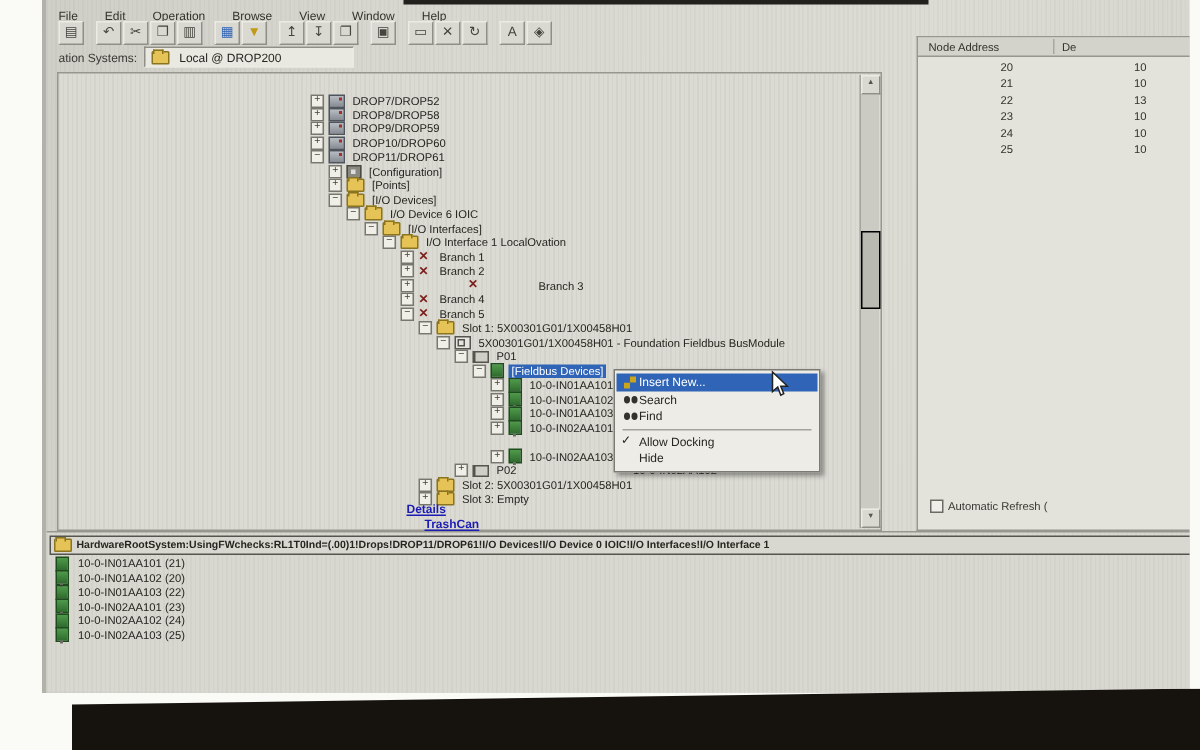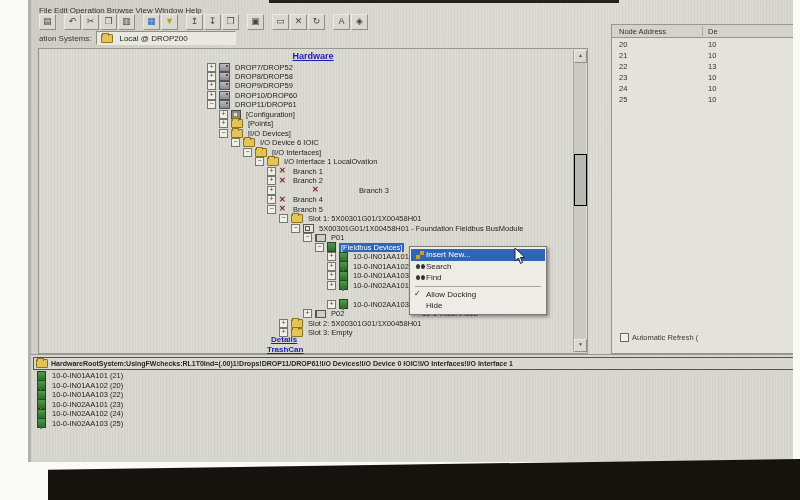--- a/index.html
+++ b/index.html
@@ -19,21 +19,21 @@
     border-left:3px solid #b2b1aa;
     overflow:hidden;
   }
   #bezel-bottom{
     position:absolute;left:48px;top:459px;width:752px;height:41px;
     background:#16130f;
     clip-path:polygon(0 26%,100% 0,100% 100%,0 100%);
   }
   #top-edge{position:absolute;left:238px;top:0;width:350px;height:3px;background:#23211d;}
   
-  #menubar{left:8px;top:6px;height:11px;font-size:8px;color:#33322c;display:flex;gap:2px;}
+  #menubar{left:8px;top:6px;height:11px;font-size:8px;color:#33322c;display:flex;gap:18px;}
   #menubar .mitem{cursor:default;}
   
   #toolbar{left:8px;top:14px;height:15px;display:flex;align-items:center;}
   .tbtn{
     width:15px;height:14px;margin-right:1px;flex:0 0 auto;
     background:#d9d8d1;border:1px solid;border-color:#eceae3 #8f8e87 #8f8e87 #eceae3;
     font-size:9px;line-height:12px;text-align:center;color:#45443e;cursor:default;
   }
   .tbtn.gap{margin-left:7px;}
   
@@ -78,32 +78,32 @@
   .icon-fieldbus,.icon-device{width:7px;height:8px;background:linear-gradient(#4f9a4b,#2f6b2e);border:1px solid #1d4d1d;}
   .icon-device::after{content:'';position:absolute;left:2px;bottom:-2px;width:2px;height:2px;background:#6b6a64;}
   
   #tree-scroll{right:1px;top:1px;width:12px;bottom:1px;background:#cbcac3;border-left:1px solid #a5a49d;}
   .sarrow{left:0;width:11px;height:11px;background:#d9d8d1;border:1px solid;border-color:#eceae3 #8f8e87 #8f8e87 #eceae3;
     font-size:5px;line-height:9px;text-align:center;color:#55544e;}
   #sthumb{left:0;top:104px;width:11px;height:50px;background:#bab9b2;border:1px solid;border-color:#e4e3dc #87868o #87868f #e4e3dc;}
   
   .tree-link{font-size:8px;font-weight:bold;color:#1c1cb4;text-decoration:underline;cursor:pointer;}
   #details-link{left:232px;top:286px;}
-  #trashcan-link{left:228px;top:296px;}
+  #trashcan-link{left:244px;top:296px;}
   
   #right-panel{
     left:580px;top:24px;width:182px;height:328px;
     background:#e3e2db;border:1px solid #98978f;border-right:none;
   }
   #nt-header{left:0;top:0;width:100%;height:12px;background:#d3d2cb;border-bottom:1px solid #98978f;
     font-size:7.5px;color:#33322c;}
   #nt-header .c1{position:absolute;left:7px;top:2px;text-align:center;}
   #nt-header .c2{position:absolute;left:96px;top:2px;}
   #nt-header::after{content:'';position:absolute;left:90px;top:1px;bottom:1px;width:1px;background:#aoa9a2;background:#a8a7a0;}
-  .ntrow{position:relative;height:11px;font-size:7.5px;color:#33322c;}
+  .ntrow{position:relative;height:11px;font-size:7.5px;color:#33322c;margin-left:48px;}
   .ntrow .c1{position:absolute;left:7px;top:1px;}
   .ntrow .c2{position:absolute;left:96px;top:1px;}
   #nt-rows{left:0;top:14px;width:100%;}
   #autorefresh{left:8px;top:308px;display:flex;align-items:center;gap:3px;font-size:7.5px;color:#3a3933;}
   #ar-box{width:7px;height:7px;background:#efeee7;border:1px solid #6b6a64;}
   
   #ctxmenu{
     left:378px;top:246px;width:134px;
     background:#edece6;border:1px solid #7b7a74;
     box-shadow:2px 2px 3px rgba(20,20,20,.4);
@@ -173,21 +173,20 @@
 
   <div id="sessionbar" class="abs">
     <span>ation Systems:</span>
     <span id="combo">
       <span class="ticon icon-folder"></span>
       <span>Local @ DROP200</span>
     </span>
   </div>
 
   <div id="tree-panel" class="abs">
-    <div id="tree-title" class="abs">Hardware</div>
     <div id="tree-rows" class="abs">
         <div class="trow" style="padding-left: 168px; align-items: flex-end;">
           <span class="exp">+</span>
           <span class="ticon icon-drop"></span>
           <span class="tlabel">DROP7/DROP52</span>
         </div>
         <div class="trow" style="padding-left: 168px;">
           <span class="exp">+</span>
           <span class="ticon icon-drop"></span>
           <span class="tlabel">DROP8/DROP58</span>

